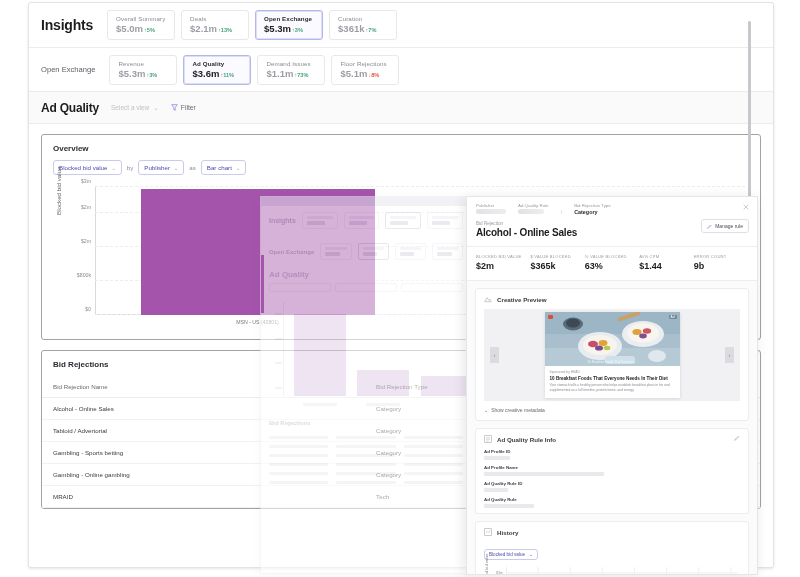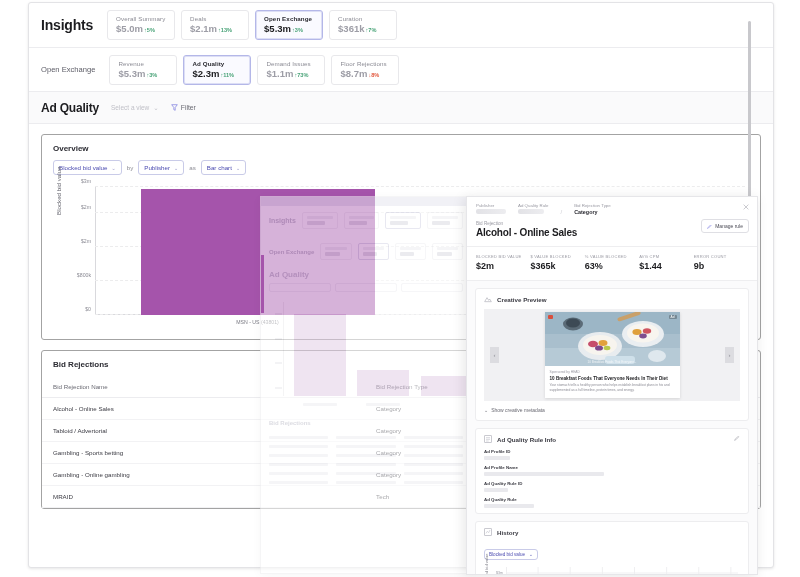--- a/index.html
+++ b/index.html
@@ -249,31 +249,31 @@
       <div class="oe-title">Open Exchange</div>
       <div class="kpi-row">
 
         <div class="kpi">
           <div class="k-label">Revenue</div>
           <div class="k-val"><span>$5.3m</span><span class="delta up">↑3%</span></div>
         </div>
 
         <div class="kpi sel">
           <div class="k-label">Ad Quality</div>
-          <div class="k-val"><span>$2.3m</span><span class="delta up">↑11%</span></div>
+          <div class="k-val"><span>$3.6m</span><span class="delta up">↑11%</span></div>
         </div>
 
         <div class="kpi">
           <div class="k-label">Demand Issues</div>
           <div class="k-val"><span>$1.1m</span><span class="delta up">↑73%</span></div>
         </div>
 
         <div class="kpi">
           <div class="k-label">Floor Rejections</div>
-          <div class="k-val"><span>$8.7m</span><span class="delta down">↓8%</span></div>
+          <div class="k-val"><span>$5.1m</span><span class="delta down">↓8%</span></div>
         </div>
 
       </div>
     </div>
 
     <div class="aq-head">
       <div class="aq-title">Ad Quality</div>
       <div class="ghost-select">
         <span>Select a view</span>
         <span>⌄</span>

